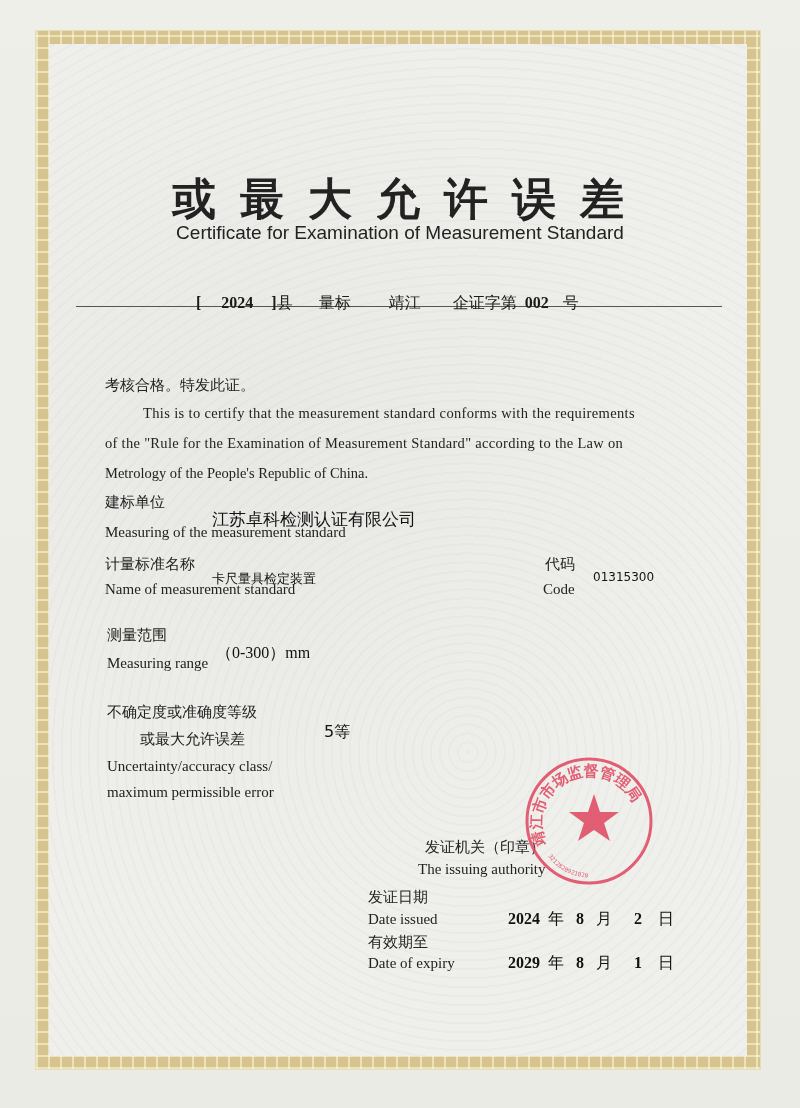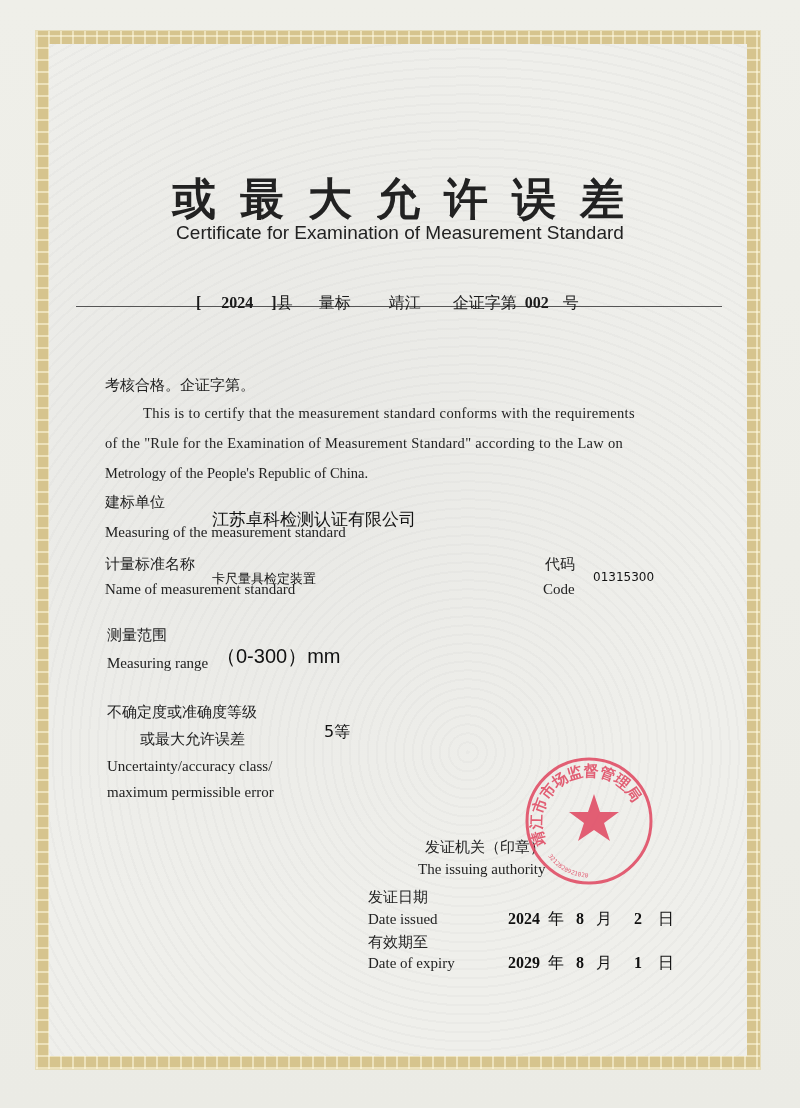--- a/index.html
+++ b/index.html
@@ -56,21 +56,21 @@
   .certno {
     top: 293px; left: 196px; font-size: 16px; font-weight: bold;
     font-family: "Liberation Serif", serif; color: #1a1a1a;
   }
   .certno span { display: inline-block; }
   .p-cn { font-family: "Liberation Serif", serif; font-size: 15px; color: #222; }
   .p-en { font-family: "Liberation Serif", serif; font-size: 14.5px; color: #222; }
   .label-cn { font-family: "Liberation Serif", serif; font-size: 15px; color: #222; }
   .label-en { font-family: "Liberation Serif", serif; font-size: 15px; color: #222; }
   .value { font-family: "DejaVu Sans", sans-serif; font-size: 16px; color: #111; }
-  .value-mono { font-family: Liberation Sans, sans-serif; font-size: 20px; color: #111; }
+  .value-mono { font-family: Liberation Serif, serif; font-size: 16px; color: #111; }
   .date { font-family: "Liberation Serif", serif; font-size: 16px; font-weight: bold; color: #111; }
   .seal {
     position: absolute; left: 524px; top: 756px; width: 130px; height: 130px;
     opacity: 0.85;
   }
 </style>
 </head>
 <body>
 
 <div class="sheet">
@@ -86,21 +86,21 @@
     <span>[</span>
     <span style="margin-left:16px">2024</span>
     <span style="margin-left:14px">]</span><span style="font-weight:normal">县</span>
     <span style="margin-left:22px;font-weight:normal">量标</span>
     <span style="margin-left:34px;font-weight:normal">靖江</span>
     <span style="margin-left:28px;font-weight:normal">企证字第</span>
     <span style="margin-left:4px">002</span>
     <span style="margin-left:10px;font-weight:normal">号</span>
   </div>
 
-  <div class="abs p-cn" style="left:105px; top:376px;">考核合格。企证字第。</div>
+  <div class="abs p-cn" style="left:105px; top:376px;">考核合格。特发此证。</div>
 
   <div class="abs p-en" style="left:143px; top:405px; letter-spacing:0.35px;">This is to certify that the measurement standard conforms with the requirements</div>
   <div class="abs p-en" style="left:105px; top:435px; letter-spacing:0.3px;">of the "Rule for the Examination of Measurement Standard" according to the Law on</div>
   <div class="abs p-en" style="left:105px; top:465px;">Metrology of the People's Republic of China.</div>
 
   <div class="abs label-cn" style="left:105px; top:493px;">建标单位</div>
   <div class="abs value" style="left:212px; top:508px; font-size:17px;">江苏卓科检测认证有限公司</div>
   <div class="abs label-en" style="left:105px; top:524px;">Measuring of the measurement standard</div>
 
   <div class="abs label-cn" style="left:105px; top:555px;">计量标准名称</div>

